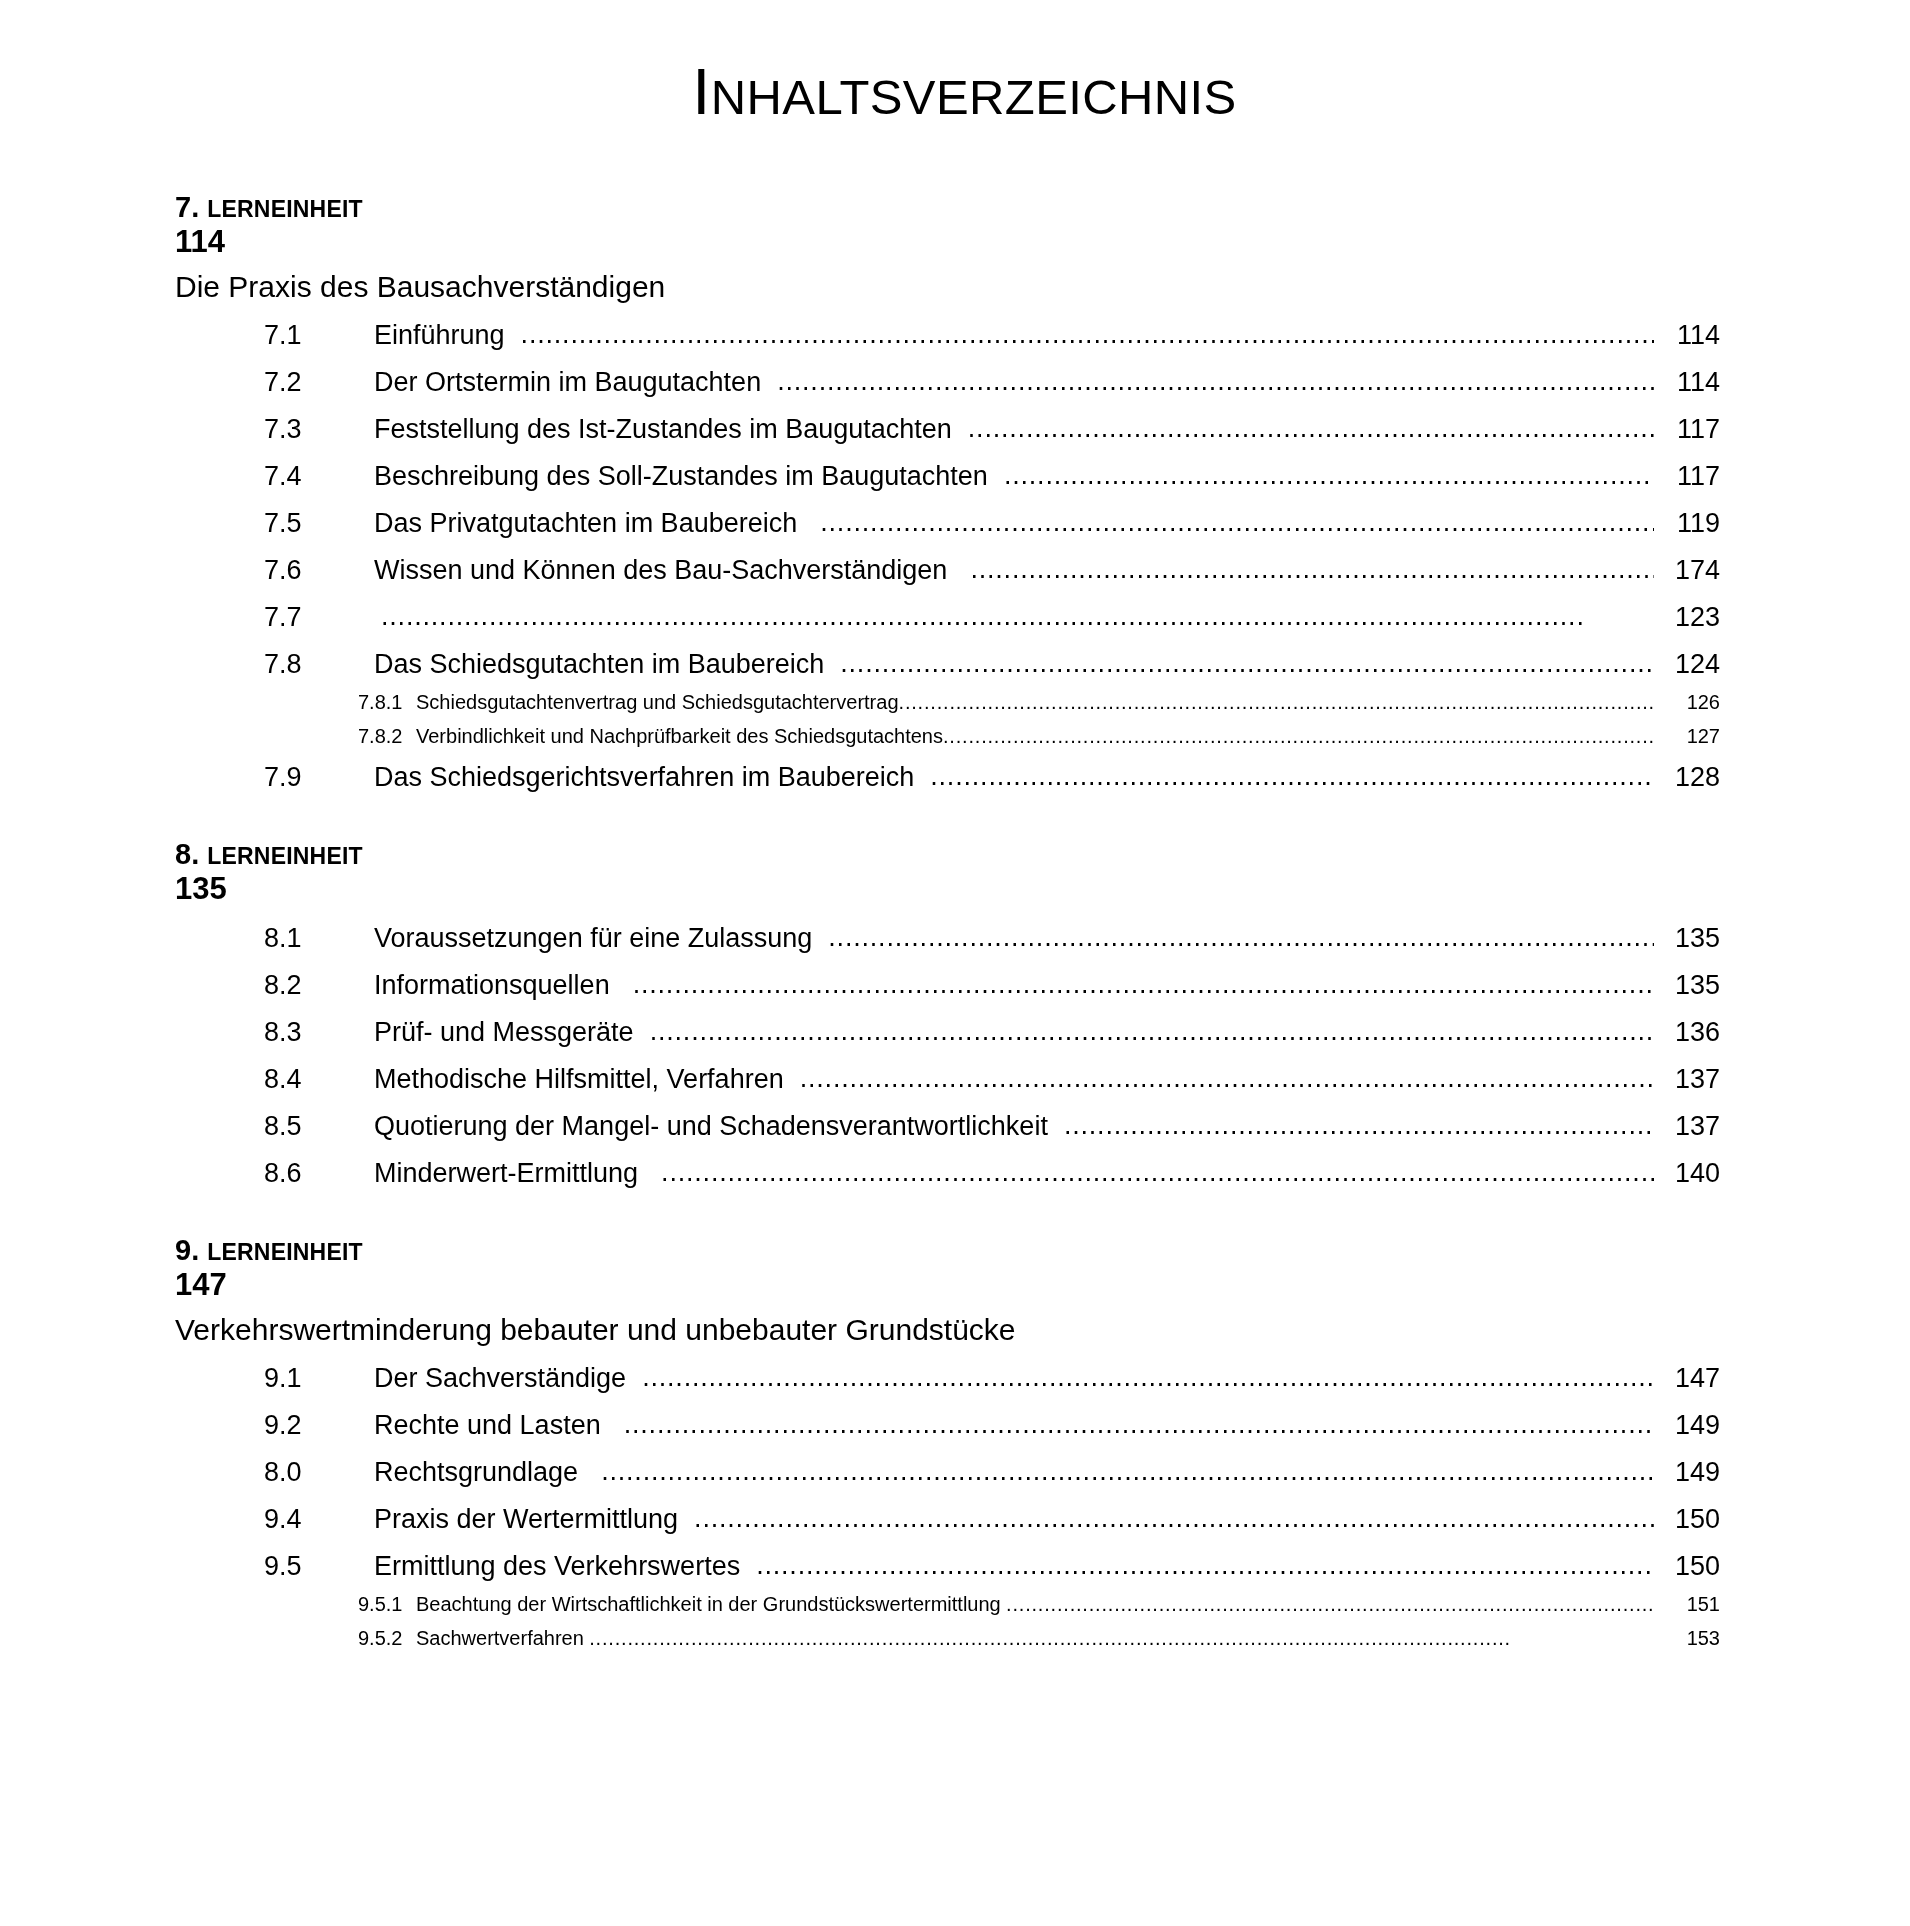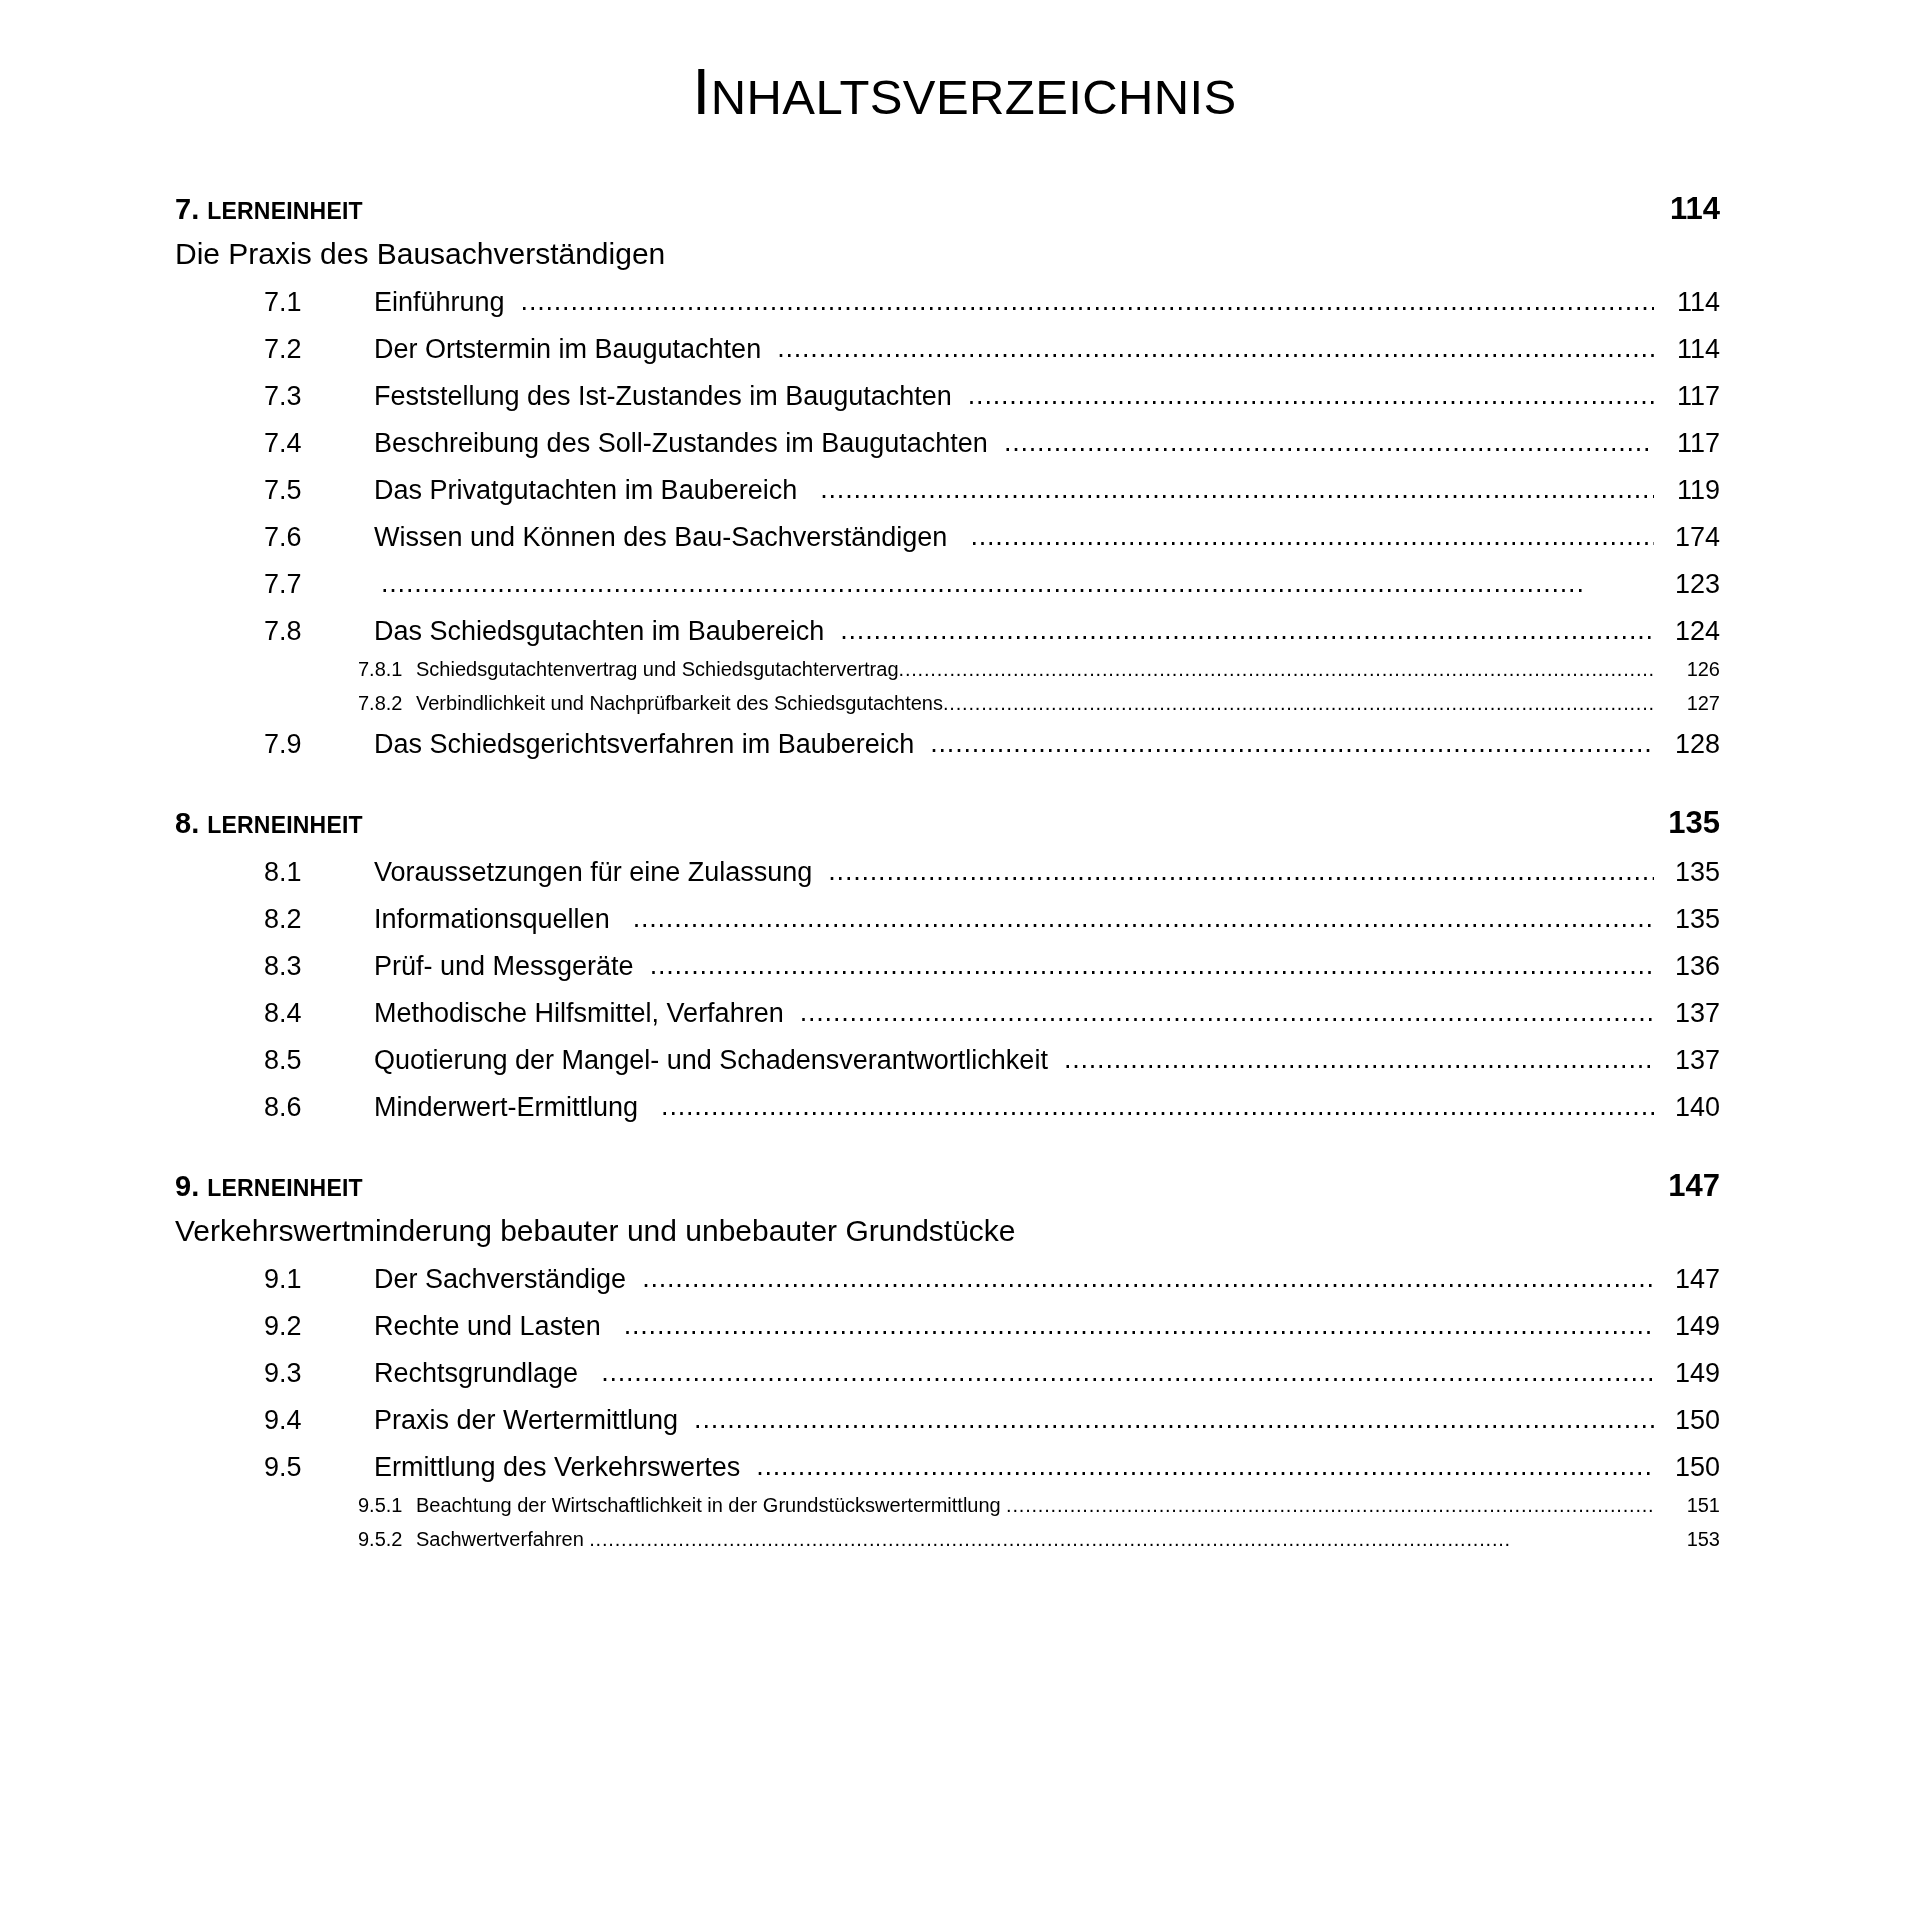--- a/index.html
+++ b/index.html
@@ -49,20 +49,21 @@
   
   .chapter {
     margin-top: 0;
   }
   .chapter-head {
     display: flex;
     align-items: baseline;
     justify-content: space-between;
     font-weight: bold;
     width: 1545px;
+    flex-direction: column;
   }
   .chapter-head .ch-title {
     font-size: 29px;
     font-weight: bold;
     white-space: nowrap;
   }
   .chapter-head .ch-title .num {
     font-size: 29px;
   }
   .chapter-head .ch-title .sc {
@@ -324,21 +325,21 @@
         </div>
 
         <div class="entry gap">
           <span class="e-num">9.2</span>
           <span class="e-text">Rechte und Lasten</span>
           <span class="e-dots">.................................................................................................................................................</span>
           <span class="e-page">149</span>
         </div>
 
         <div class="entry gap">
-          <span class="e-num">9.3</span>
+          <span class="e-num">8.0</span>
           <span class="e-text">Rechtsgrundlage</span>
           <span class="e-dots">.................................................................................................................................................</span>
           <span class="e-page">149</span>
         </div>
 
         <div class="entry nogap">
           <span class="e-num">9.4</span>
           <span class="e-text">Praxis der Wertermittlung</span>
           <span class="e-dots">.................................................................................................................................................</span>
           <span class="e-page">150</span>

